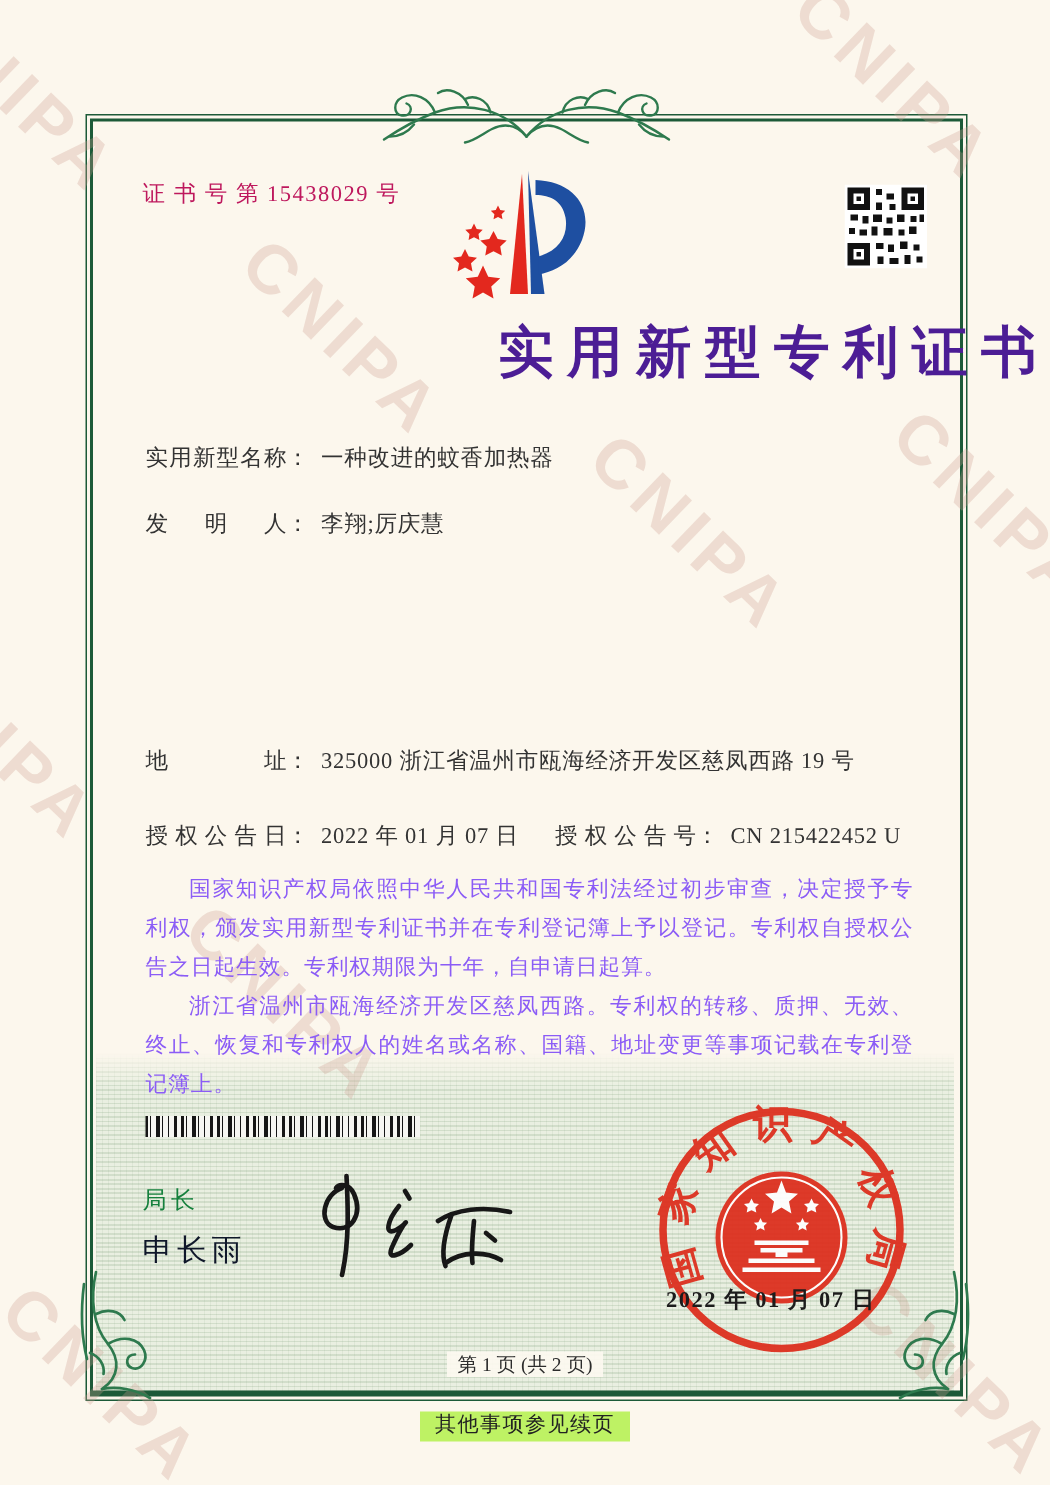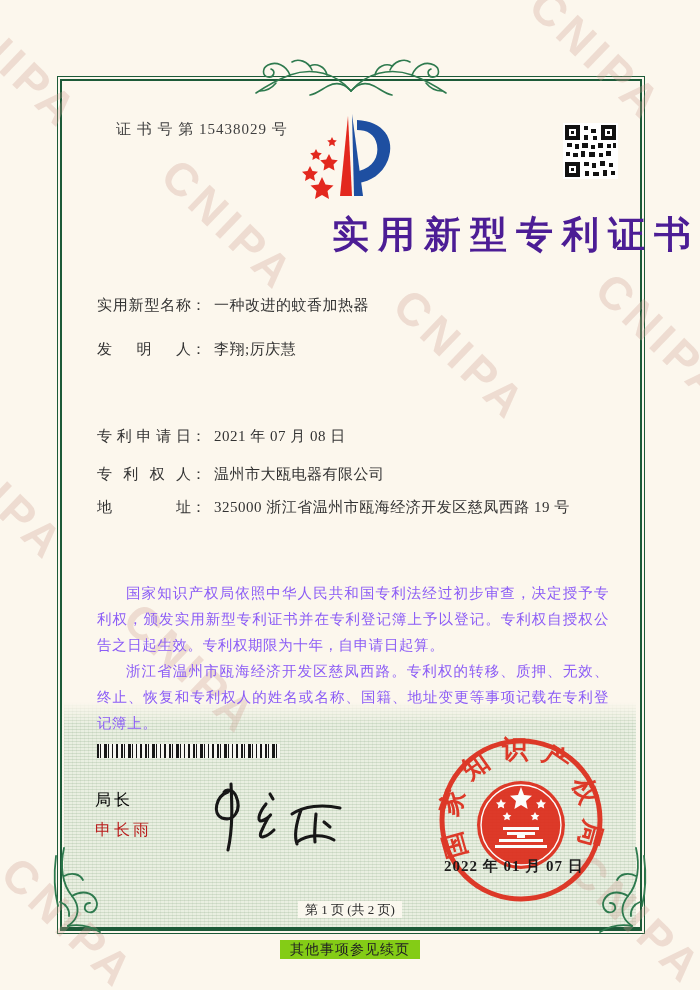--- a/index.html
+++ b/index.html
@@ -21,21 +21,21 @@
   .band{position:absolute;left:64px;top:702px;width:572px;height:226px;z-index:1;
       background:
         repeating-linear-gradient(0deg, rgba(116,152,112,0.20) 0 1px, rgba(255,255,255,0) 1px 3px),
         repeating-linear-gradient(90deg, rgba(116,152,112,0.10) 0 1px, rgba(255,255,255,0) 1px 4px),
         #e9efe1;
       -webkit-mask-image:linear-gradient(180deg,transparent 0,#000 22px);
       mask-image:linear-gradient(180deg,transparent 0,#000 22px);}
 
   .abs{position:absolute;z-index:3;}
 
-  .cert-no{left:95px;top:120px;font-size:15px;color:#404040;letter-spacing:1px;margin-left:21px;}
+  .cert-no{left:95px;top:120px;font-size:15px;color:#be185d;letter-spacing:1px;}
 
   .qr{left:563px;top:123px;width:55px;height:56px;}
 
   .logo{left:282px;top:103px;width:125px;height:100px;}
 
   .title{left:0;top:210px;width:700px;text-align:right;font-size:37px;font-weight:bold;
       color:#4c1d95;letter-spacing:9px;}
 
   .fieldrow{left:97px;width:520px;font-size:15px;color:#333;}
   .flabel{display:inline-block;width:94px;text-align:justify;text-align-last:justify;
@@ -47,32 +47,32 @@
   .paras{left:97px;top:580px;width:512px;font-size:14.5px;line-height:26px;color:#8b5cf6;
       text-align:justify;letter-spacing:0.6px;}
   .paras p{margin:0;text-indent:2em;}
 
   .barcode{left:97px;top:744px;width:183px;height:14px;
       background:repeating-linear-gradient(90deg,
         #161616 0 2px,#f6f6f2 2px 3px,#161616 3px 4px,#f6f6f2 4px 7px,
         #161616 7px 10px,#f6f6f2 10px 11px,#161616 11px 12px,#f6f6f2 12px 15px,
         #161616 15px 16px,#f6f6f2 16px 19px,#161616 19px 21px,#f6f6f2 21px 24px);}
 
-  .sig-title{left:95px;top:790px;font-size:16px;color:#000000;letter-spacing:3px;}
-  .sig-name{left:95px;top:820px;font-size:16px;color:#b91c1c;letter-spacing:3px;}
+  .sig-title{left:95px;top:790px;font-size:16px;color:#15803d;letter-spacing:3px;}
+  .sig-name{left:95px;top:820px;font-size:20px;color:#0f172a;letter-spacing:3px;}
   .sig-hand{left:200px;top:780px;width:170px;height:80px;}
 
   .seal{left:430px;top:735px;width:182px;height:172px;opacity:0.92;}
   .seal-date{left:444px;top:857px;font-size:15px;font-weight:bold;color:#1c1c1c;
       letter-spacing:1px;z-index:4;}
 
   .page-info{left:0;top:901px;width:700px;text-align:center;font-size:13px;color:#2c2c2c;}
   .page-info span{background:rgba(252,248,240,0.92);padding:1px 7px;}
   .cont-note{left:0;top:941px;width:700px;text-align:center;font-size:14px;color:#222;}
-  .cont-note span{background:#84cc16;padding:2px 10px;letter-spacing:1px;}
+  .cont-note span{background:#bef264;padding:2px 10px;letter-spacing:1px;font-family:Liberation Mono, monospace;}
 
   .ornament{z-index:2;}
 </style>
 </head>
 <body>
 
 <div id="cert">
 
   <span class="wm" style="left:-28px;top:-14px">CNIPA</span>
   <span class="wm" style="left:556px;top:-22px">CNIPA</span>
@@ -191,28 +191,28 @@
   </svg>
 
   <div class="abs title">实用新型专利证书</div>
 
   <div class="abs fieldrow" style="top:296px">
     <span class="flabel">实用新型名称</span><span class="fcolon">：</span><span class="fvalue">一种改进的蚊香加热器</span>
   </div>
   <div class="abs fieldrow" style="top:340px">
     <span class="flabel">发明人</span><span class="fcolon">：</span><span class="fvalue">李翔;厉庆慧</span>
   </div>
-  <div class="abs fieldrow" style="top:427px">
-    <span class="flabel">专利申请日</span><span class="fcolon">：</span><span class="fvalue">2021 年 07 月 08 日</span>
-  </div>
-  <div class="abs fieldrow" style="top:465px">
-    <span class="flabel">专利权人</span><span class="fcolon">：</span><span class="fvalue">温州市大瓯电器有限公司</span>
-  </div>
   <div class="abs fieldrow" style="top:498px">
     <span class="flabel">地址</span><span class="fcolon">：</span><span class="fvalue">325000 浙江省温州市瓯海经济开发区慈凤西路 19 号</span>
+  </div>
+  <div class="abs fieldrow" style="top:548px">
+    <span class="flabel">授权公告日</span><span class="fcolon">：</span><span class="fvalue">2022 年 01 月 07 日</span>
+    <span class="fpair2">
+      <span class="flabel">授权公告号</span><span class="fcolon">：</span><span class="fvalue">CN 215422452 U</span>
+    </span>
   </div>
 
   <div class="abs paras">
     <p>国家知识产权局依照中华人民共和国专利法经过初步审查，决定授予专利权，颁发实用新型专利证书并在专利登记簿上予以登记。专利权自授权公告之日起生效。专利权期限为十年，自申请日起算。</p>
     <p>浙江省温州市瓯海经济开发区慈凤西路。专利权的转移、质押、无效、终止、恢复和专利权人的姓名或名称、国籍、地址变更等事项记载在专利登记簿上。</p>
   </div>
 
   <div class="abs barcode"></div>
 
   <div class="abs sig-title">局长</div>

